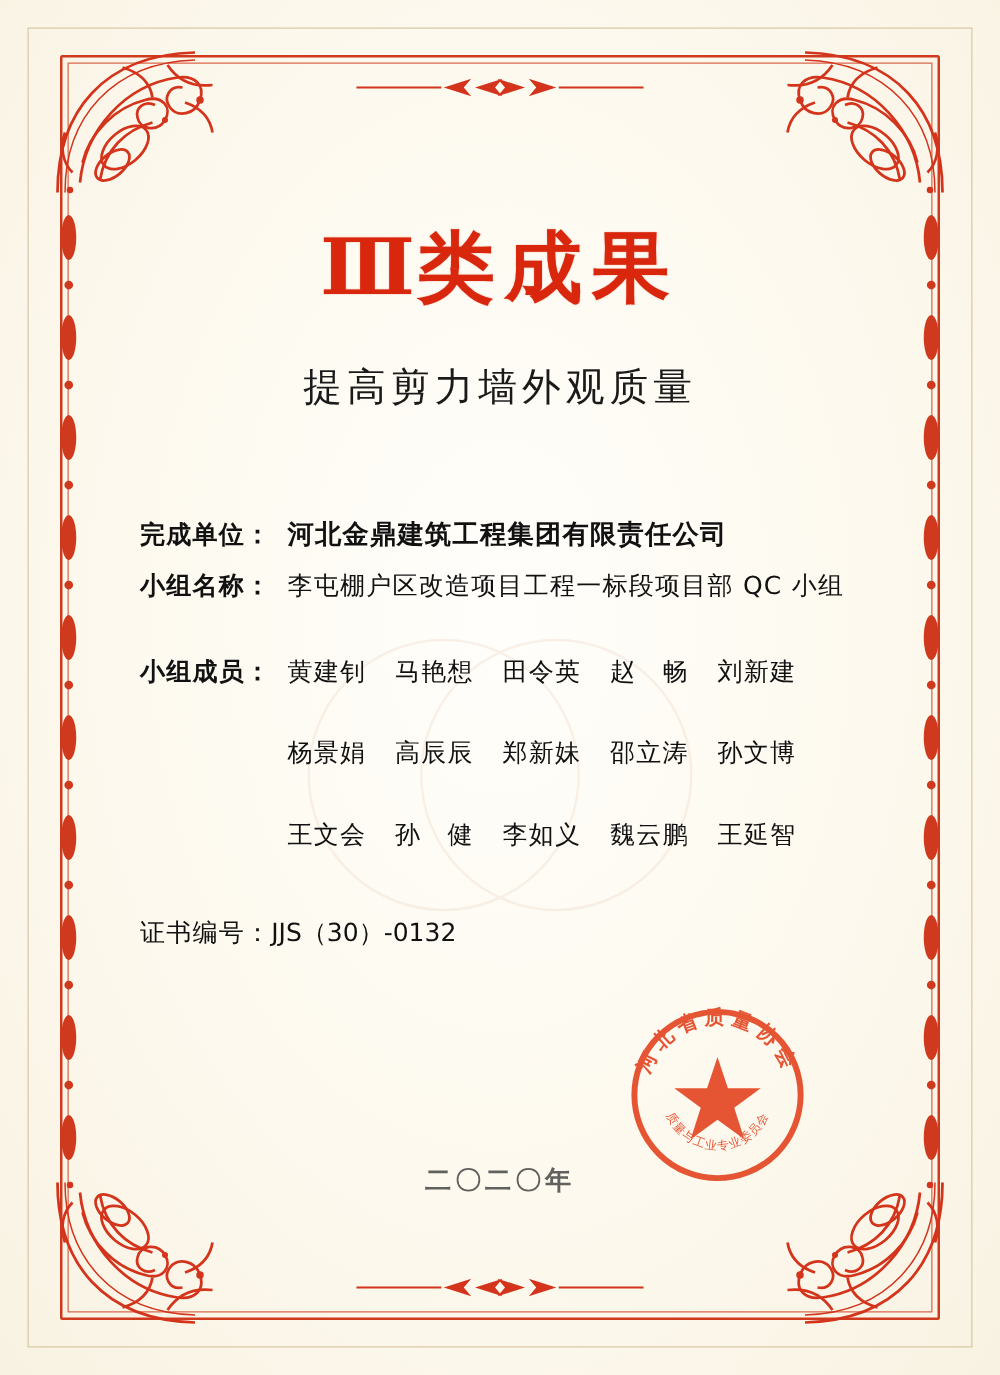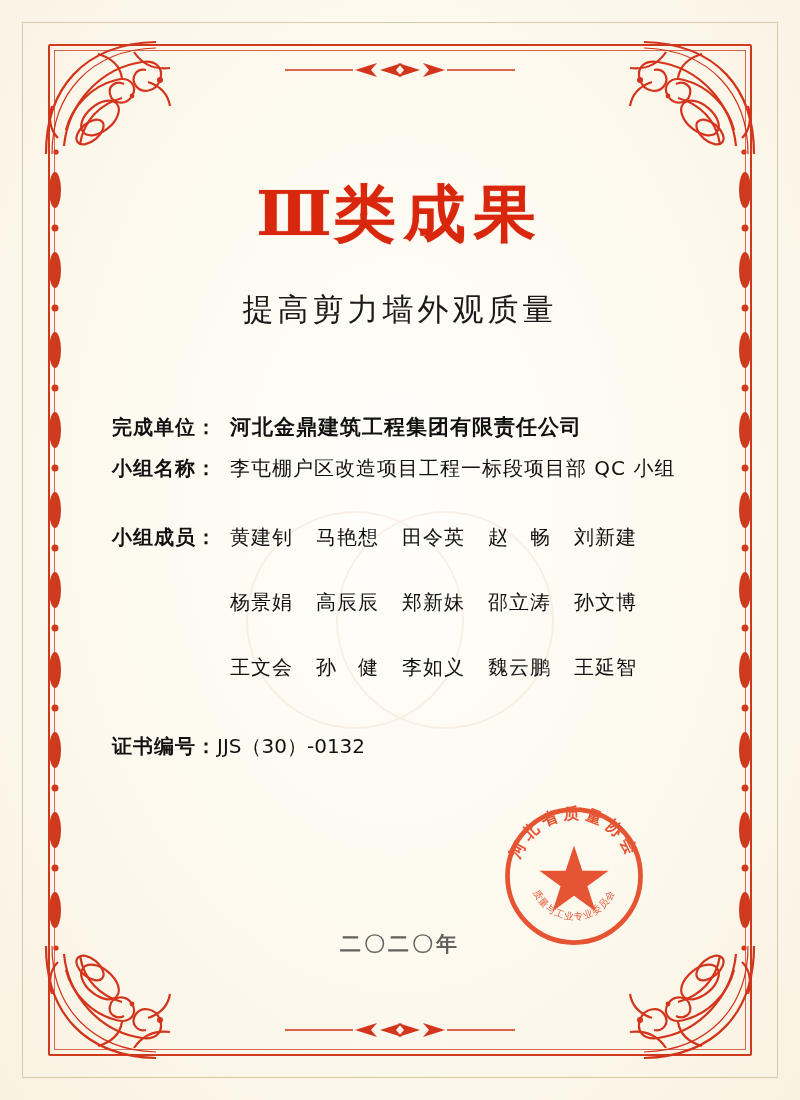--- a/index.html
+++ b/index.html
@@ -174,21 +174,21 @@
     letter-spacing: 1px;
   }
   .member-line span { display: inline-block; min-width: 86px; margin-top: 28px; }
 
   .cert-no {
     margin-top: 42px;
     padding-left: 22px;
     font-size: 20px;
     color: #111;
   }
-  .cert-no .lbl { font-weight: bold; letter-spacing: 1px; margin-top: 31px; }
+  .cert-no .lbl { font-weight: normal; letter-spacing: 1px; margin-top: 31px; }
 
   
   .seal {
     position: absolute;
     left: 498px;
     top: 800px;
     width: 152px;
     height: 152px;
     opacity: .86;
   }

